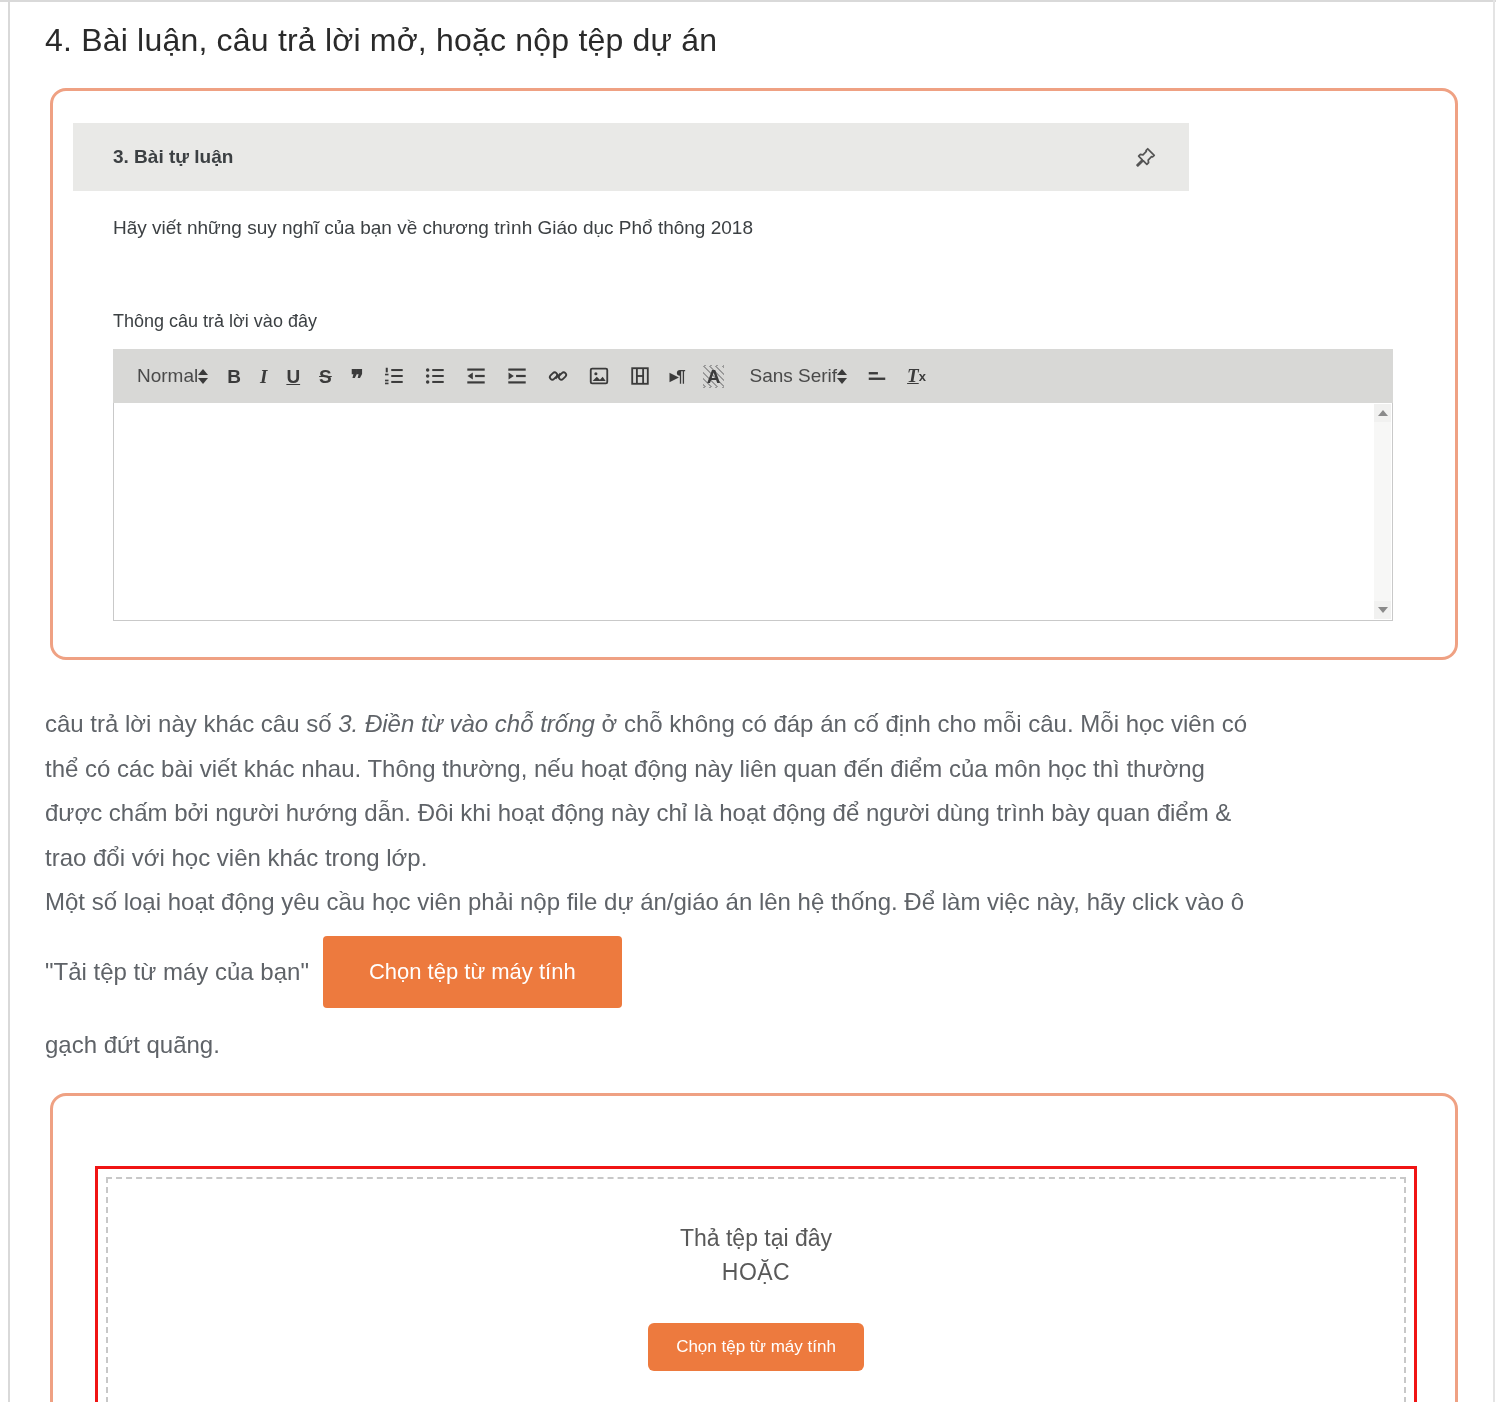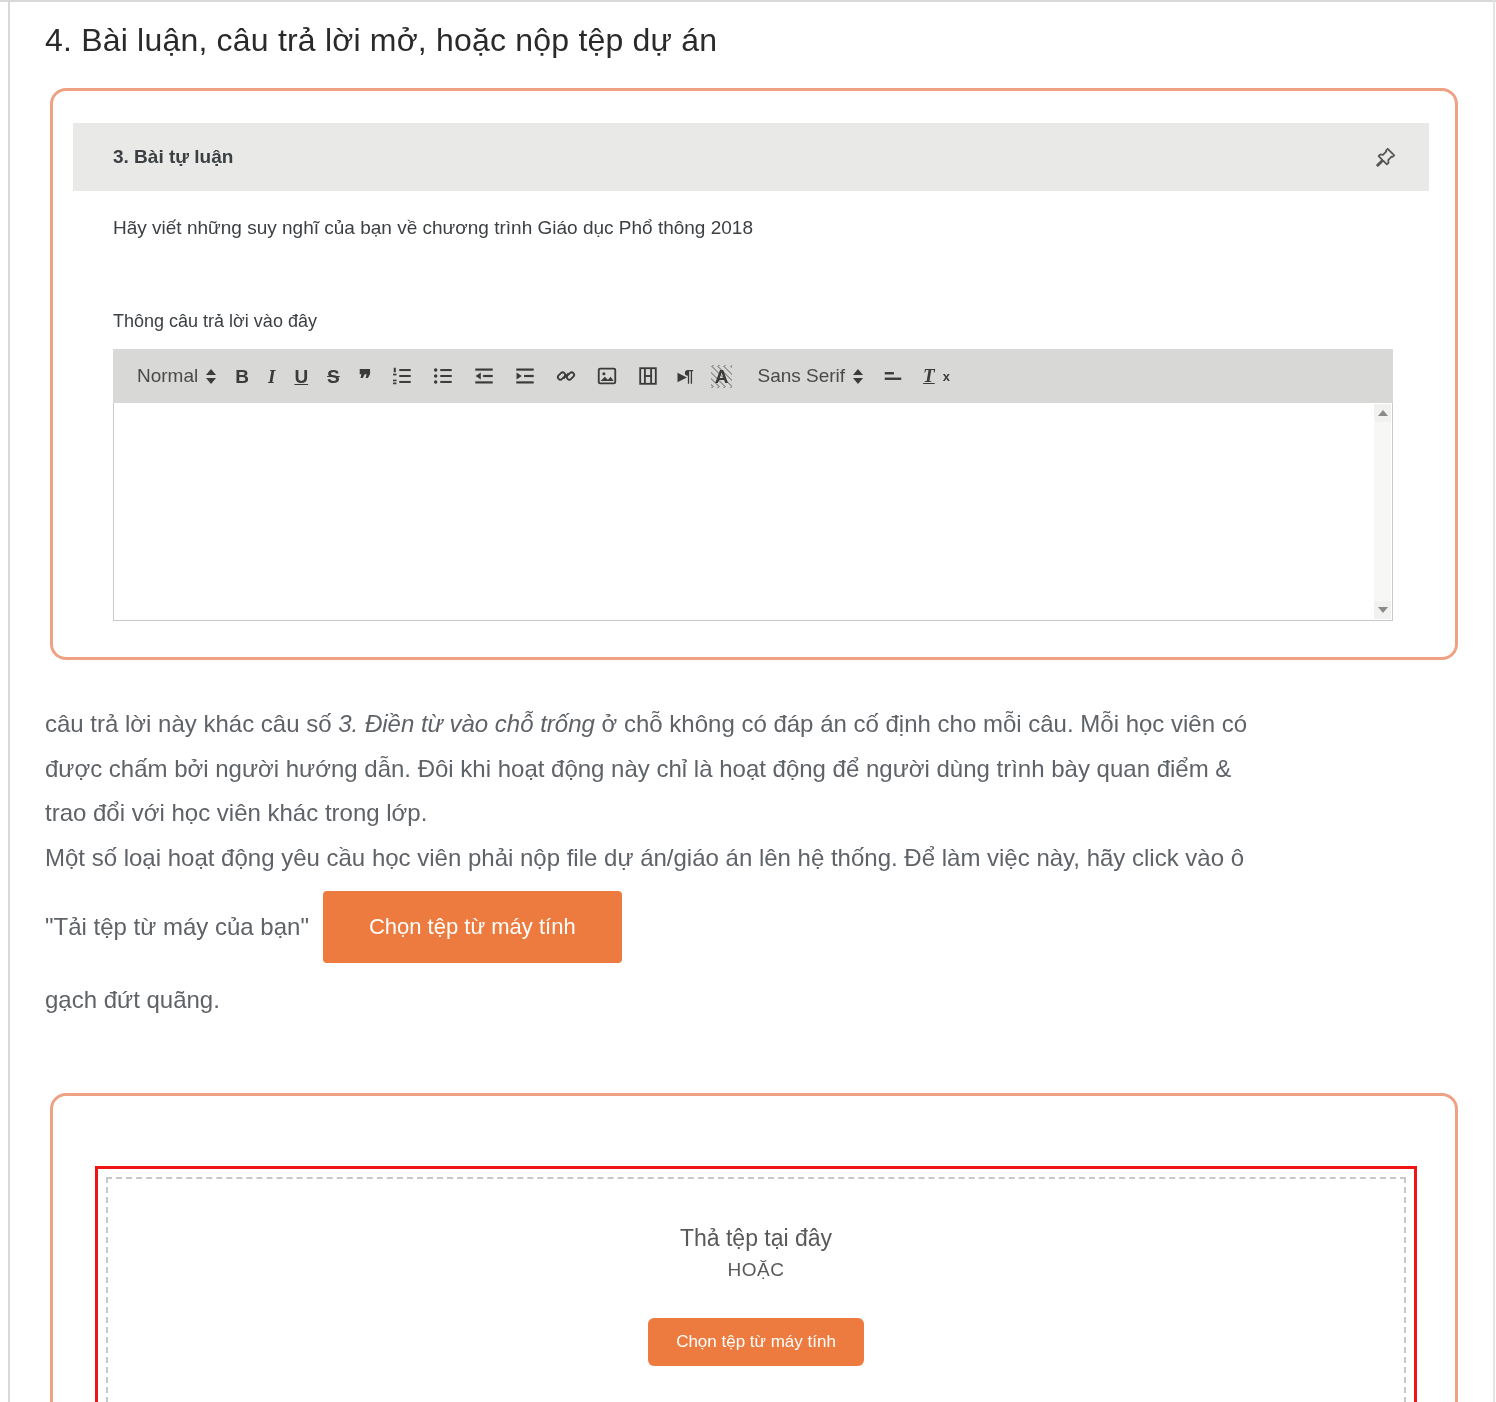--- a/index.html
+++ b/index.html
@@ -8,30 +8,30 @@
   .page-edge-top{position:absolute;left:0;top:0;width:1496px;height:2px;background:#d9d9d9;}
   .page-edge-left{position:absolute;left:8px;top:0;width:2px;height:1402px;background:#d9d9d9;}
   .page-edge-right{position:absolute;left:1493px;top:0;width:2px;height:1402px;background:#e4e4e4;}
 
   .heading{position:absolute;left:45px;top:22px;font-size:32px;font-weight:400;color:#2a2a2a;letter-spacing:.2px;}
 
   .shot-box{position:absolute;left:50px;width:1408px;border:3px solid #efa183;border-radius:16px;background:#fff;}
   #box1{top:88px;height:572px;}
   #box2{top:1093px;height:480px;}
 
-  .quiz-header{position:absolute;left:20px;top:32px;width:1356px;height:68px;background:#e9e9e7;
+  .quiz-header{position:absolute;left:20px;top:32px;width:1116px;height:68px;background:#e9e9e7;
                display:flex;align-items:center;justify-content:space-between;padding:0 30px 0 40px;}
   .quiz-title{font-size:19px;font-weight:600;color:#3c4043;}
   .pin{width:26px;height:26px;}
   .quiz-question{position:absolute;left:60px;top:126px;font-size:19px;color:#3c4043;}
   .answer-label{position:absolute;left:60px;top:220px;font-size:18px;color:#3c4043;}
 
   .editor{position:absolute;left:60px;top:258px;width:1280px;}
   .toolbar{height:54px;background:#d8d8d6;display:flex;align-items:center;gap:19px;padding:0 14px 0 24px;color:#3b3b3b;}
-  .tb-item{display:flex;align-items:center;gap:8px;cursor:default;flex:0 0 auto;}
+  .tb-item{display:flex;align-items:center;cursor:default;flex:0 0 auto;}
   .tb-label{font-size:19px;color:#4a4a4a;}
   .tb-glyph{font-size:19px;font-weight:700;color:#3b3b3b;line-height:1;}
   .g-italic{font-family:"Liberation Serif",serif;font-style:italic;font-weight:700;}
   .g-under{text-decoration:underline;font-weight:600;}
   .g-strike{text-decoration:line-through;font-weight:600;}
   .g-quote{font-size:24px;font-weight:700;position:relative;top:3px;}
   .g-dir{font-size:17px;font-weight:700;letter-spacing:-2px;}
   .g-hatch{background:repeating-linear-gradient(45deg,#9a9a9a 0 1.5px,transparent 1.5px 4.5px);
            padding:1px 3px;border:1px solid transparent;}
   .updown{display:inline-flex;flex-direction:column;gap:3px;}
@@ -54,21 +54,21 @@
   .body-copy .bline{line-height:44.5px;white-space:nowrap;}
   .btn-line{display:flex;align-items:center;gap:14px;height:94px;white-space:nowrap;}
   .inline-upload-btn{display:inline-flex;align-items:center;justify-content:center;height:72px;padding:0 46px;
           background:#ed7a3e;color:#fff;font-size:22px;border:none;border-radius:4px;cursor:pointer;}
   .last-line{line-height:44.5px;margin-top:4px;}
 
   .dropzone{position:absolute;left:42px;top:70px;width:1322px;height:400px;border:3px solid #f01414;background:#fff;}
   .dz-dashed{position:absolute;left:8px;right:8px;top:8px;bottom:0;border:2px dashed #c8c8c8;border-bottom:none;
              display:flex;flex-direction:column;align-items:center;}
   .dz-text{margin-top:46px;font-size:23px;color:#595959;}
-  .dz-or{margin-top:7px;font-size:19px;color:#595959;letter-spacing:.5px;}
+  .dz-or{margin-top:7px;font-size:23px;color:#595959;letter-spacing:.5px;}
   .dz-btn{margin-top:37px;height:48px;padding:0 28px;background:#ed7a3e;color:#fff;font-size:17px;
           border:none;border-radius:6px;cursor:pointer;}
 </style>
 </head>
 <body>
 
 <div class="page-edge-top"></div>
 <div class="page-edge-left"></div>
 <div class="page-edge-right"></div>
 
@@ -220,20 +220,21 @@
         <span class="btn">
             <span class="tri-down"></span>
           </span>
       </div>
     </div>
   </div>
 </div>
 
 <div class="body-copy">
   <div class="bline"><span>câu trả lời này khác câu số </span><i>3. Điền từ vào chỗ trống</i><span> ở chỗ không có đáp án cố định cho mỗi câu. Mỗi học viên có</span></div>
+  <div class="bline">thể có các bài viết khác nhau. Thông thường, nếu hoạt động này liên quan đến điểm của môn học thì thường</div>
   <div class="bline">được chấm bởi người hướng dẫn. Đôi khi hoạt động này chỉ là hoạt động để người dùng trình bày quan điểm &amp;</div>
   <div class="bline">trao đổi với học viên khác trong lớp.</div>
   <div class="bline">Một số loại hoạt động yêu cầu học viên phải nộp file dự án/giáo án lên hệ thống. Để làm việc này, hãy click vào ô</div>
   <div class="btn-line">
     <span>"Tải tệp từ máy của bạn"</span>
     <button class="inline-upload-btn">Chọn tệp từ máy tính</button>
   </div>
   <div class="last-line">gạch đứt quãng.</div>
 </div>
 

